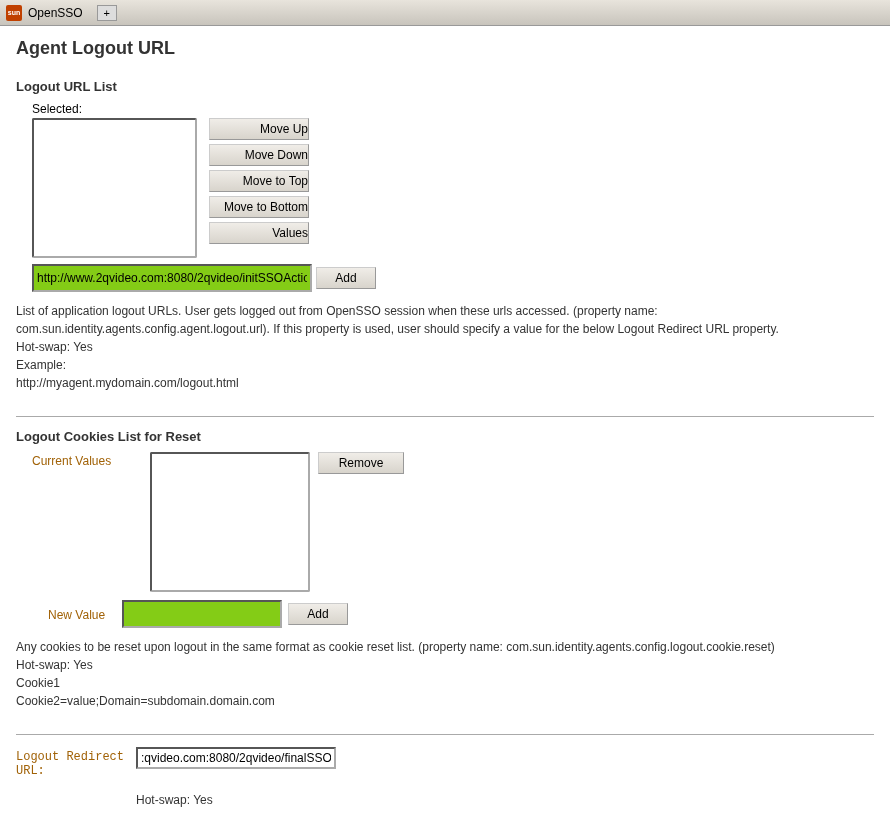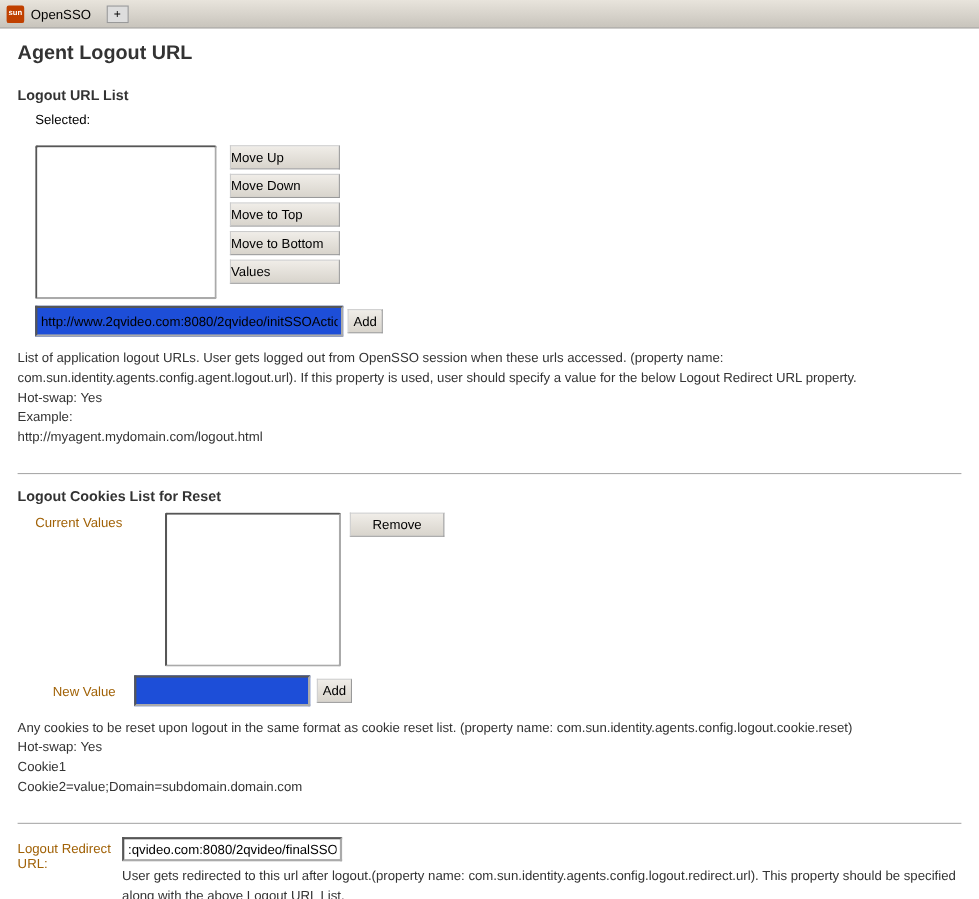--- a/index.html
+++ b/index.html
@@ -83,21 +83,21 @@
     }
     
     .url-list-area {
       display: flex;
       flex-direction: column;
       margin-left: 16px;
     }
     .selected-label {
       font-size: 12px;
       font-weight: normal;
-      margin-bottom: 16px;
+      margin-bottom: 2px;
     }
     .url-list-controls {
       display: flex;
       align-items: flex-start;
       gap: 12px;
     }
     .list-box {
       border: 2px inset #aaa;
       background: #fff;
       width: 165px;
@@ -115,44 +115,44 @@
     .btn {
       width: 100px;
       height: 22px;
       background: linear-gradient(to bottom, #f0ede8, #d8d4cc);
       border: 1px solid #999;
       border-top-color: #ccc;
       border-left-color: #ccc;
       font-size: 12px;
       cursor: pointer;
       color: #000;
-      text-align: left;
+      text-align: right;
     }
     
     .input-row {
       display: flex;
       align-items: center;
       margin-top: 6px;
       gap: 4px;
     }
     .text-input {
       border: 2px inset #aaa;
-      background: #1d4ed8;
+      background: #84cc16;
       height: 22px;
       font-size: 12px;
       padding: 12px 3px;
     }
     .text-input-wide {
       width: 280px;
     }
     .text-input-medium {
       width: 160px;
     }
     .btn-add {
-      width: 32px;
+      width: 60px;
       height: 22px;
       background: linear-gradient(to bottom, #f0ede8, #d8d4cc);
       border: 1px solid #999;
       border-top-color: #ccc;
       border-left-color: #ccc;
       font-size: 12px;
       cursor: pointer;
     }
     
     .description {
@@ -296,24 +296,24 @@
       <span>Hot-swap: Yes</span><br>
       <span>Cookie1</span><br>
       <span>Cookie2=value;Domain=subdomain.domain.com</span>
     </div>
   </div>
 
   <hr class="separator">
 
   <div class="section">
     <div class="redirect-row">
-      <span class="field-label" style="width:120px;padding-top:3px;">Logout Redirect URL:</span>
+      <span class="field-label" style="width:120px;padding-top:3px;font-family:Liberation Mono, monospace;">Logout Redirect URL:</span>
       <div>
         <input type="text" class="redirect-input" value=":qvideo.com:8080/2qvideo/finalSSOAction" style="">
         <div class="description-small">
-          <span>User gets redirected to this url after logout.(property name: com.sun.identity.agents.config.logout.redirect.url). This property should be specified along with the above Logout URL List.</span><br>
+          <br>
           <span>Hot-swap: Yes</span>
         </div>
       </div>
     </div>
   </div>
 
 </div>
 
 </body></html>

